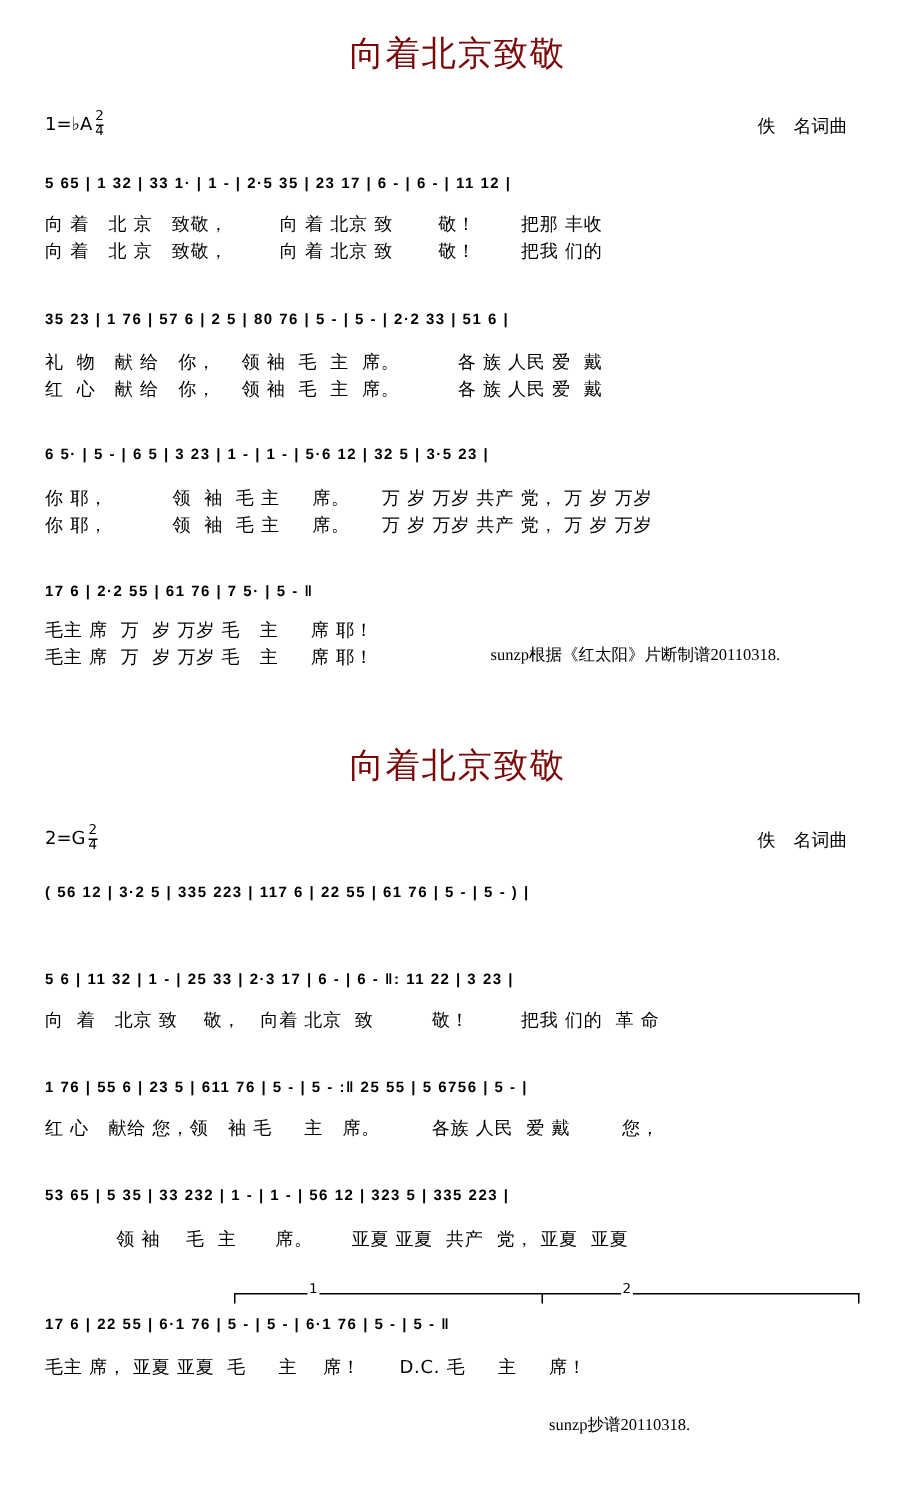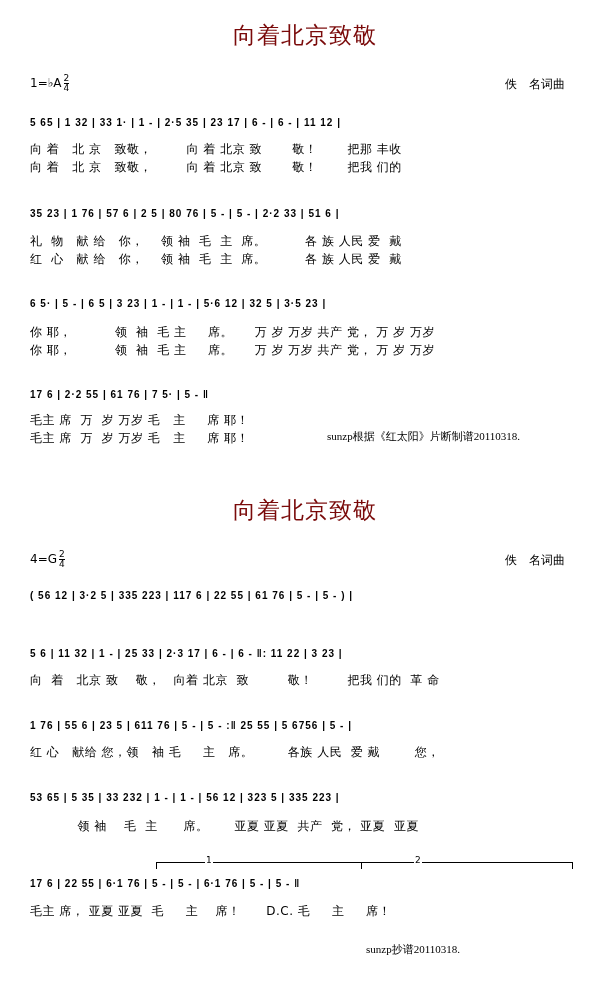--- a/index.html
+++ b/index.html
@@ -43,21 +43,21 @@
 
   <div class="line notes" style="top:389px;">17 6 | 2·2 55 | 61 76 | 7 5· | 5 - ‖</div>
   <div class="line lyric" style="top:412px;">毛主 席  万  岁 万岁 毛   主     席 耶！</div>
   <div class="line lyric" style="top:430px;">毛主 席  万  岁 万岁 毛   主     席 耶！</div>
   <div class="credit" style="left:327px; top:410px;margin-top:19px;">sunzp根据《红太阳》片断制谱20110318.</div>
 </div>
 
 <div>
   <div class="title" style="top:495px;">向着北京致敬</div>
   <div class="key" style="top:550px;">
-    <span>4=G</span><span class="frac"><span class="num">2</span><span>4</span></span>
+    <span>2=G</span><span class="frac"><span class="num">2</span><span>4</span></span>
   </div>
   <div class="composer" style="top:552px;">佚　名词曲</div>
 
   <div class="line notes" style="top:590px;">( 56 12 | 3·2 5 | 335 223 | 117 6 | 22 55 | 61 76 | 5 - | 5 - ) |</div>
 
   <div class="line notes" style="top:648px;">5 6 | 11 32 | 1 - | 25 33 | 2·3 17 | 6 - | 6 - ‖: 11 22 | 3 23 |</div>
   <div class="line lyric" style="top:672px;">向  着   北京 致    敬，   向着 北京  致         敬！        把我 们的  革 命</div>
 
   <div class="line notes" style="top:720px;">1 76 | 55 6 | 23 5 | 611 76 | 5 - | 5 - :‖ 25 55 | 5 6756 | 5 - |</div>
   <div class="line lyric" style="top:744px;text-align:center;">红 心   献给 您，领   袖 毛     主   席。        各族 人民  爱 戴        您，</div>

